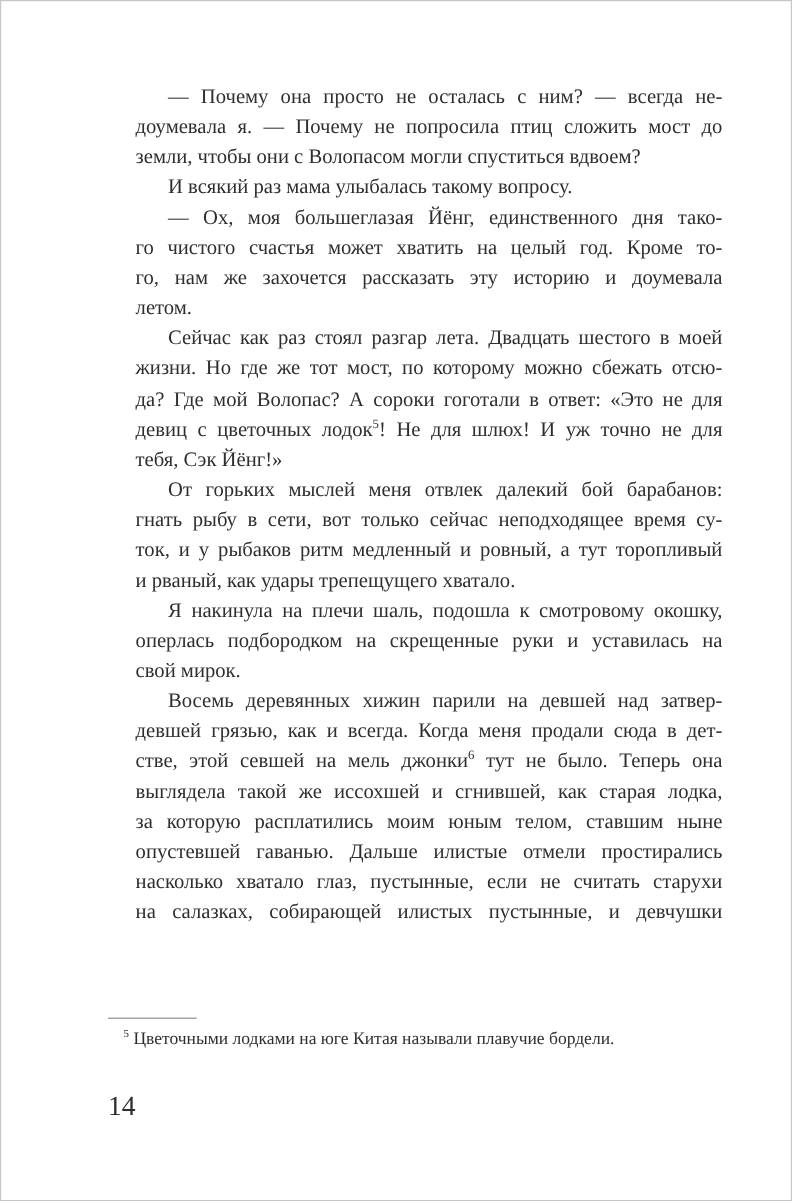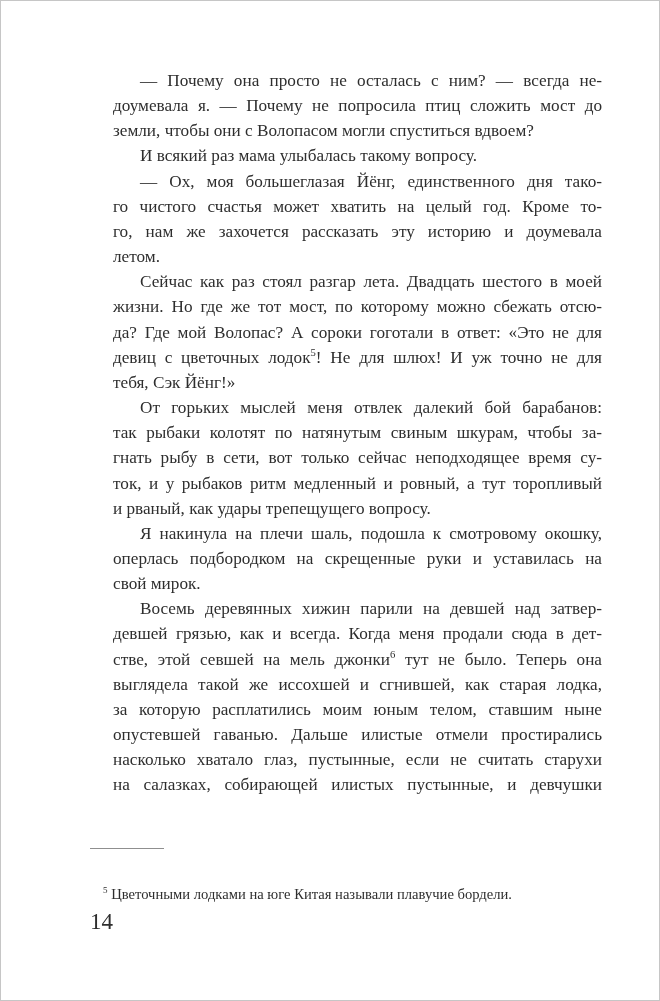--- a/index.html
+++ b/index.html
@@ -53,21 +53,21 @@
     border-top: 1px solid var(--divider);
   }
   .footnotes {
     position: absolute;
     left: 88px;
     top: 853px;
     width: 489px;
     font-size: 14.6px;
     line-height: 24.5px;
   }
-  .fline { padding-left: 14px; margin-top: 28px; }
+  .fline { padding-left: 14px; }
   .page-number {
     position: absolute;
     left: 89px;
     top: 910px;
     font-size: 23px;
     line-height: 22px;
   }
 </style>
 </head>
 <body>
@@ -82,24 +82,23 @@
       <div class="line first">— Ох, моя большеглазая Йёнг, единственного дня тако-</div>
       <div class="line">го чистого счастья может хватить на целый год. Кроме то-</div>
       <div class="line">го, нам же захочется рассказать эту историю и доумевала</div>
       <div class="line plast">летом.</div>
       <div class="line first">Сейчас как раз стоял разгар лета. Двадцать шестого в моей</div>
       <div class="line">жизни. Но где же тот мост, по которому можно сбежать отсю-</div>
       <div class="line">да? Где мой Волопас? А сороки гоготали в ответ: «Это не для</div>
       <div class="line">девиц с цветочных лодок<sup>5</sup>! Не для шлюх! И уж точно не для</div>
       <div class="line plast">тебя, Сэк Йёнг!»</div>
       <div class="line first">От горьких мыслей меня отвлек далекий бой барабанов:</div>
-      <div class="line">так рыбаки колотят по натянутым свиным шкурам, чтобы за-</div>
       <div class="line">гнать рыбу в сети, вот только сейчас неподходящее время су-</div>
       <div class="line">ток, и у рыбаков ритм медленный и ровный, а тут торопливый</div>
-      <div class="line plast">и рваный, как удары трепещущего вопросу.</div>
+      <div class="line plast">и рваный, как удары трепещущего хватало.</div>
       <div class="line first">Я накинула на плечи шаль, подошла к смотровому окошку,</div>
       <div class="line">оперлась подбородком на скрещенные руки и уставилась на</div>
       <div class="line plast">свой мирок.</div>
       <div class="line first">Восемь деревянных хижин парили на девшей над затвер-</div>
       <div class="line">девшей грязью, как и всегда. Когда меня продали сюда в дет-</div>
       <div class="line">стве, этой севшей на мель джонки<sup>6</sup> тут не было. Теперь она</div>
       <div class="line">выглядела такой же иссохшей и сгнившей, как старая лодка,</div>
       <div class="line">за которую расплатились моим юным телом, ставшим ныне</div>
       <div class="line">опустевшей гаванью. Дальше илистые отмели простирались</div>
       <div class="line">насколько хватало глаз, пустынные, если не считать старухи</div>

